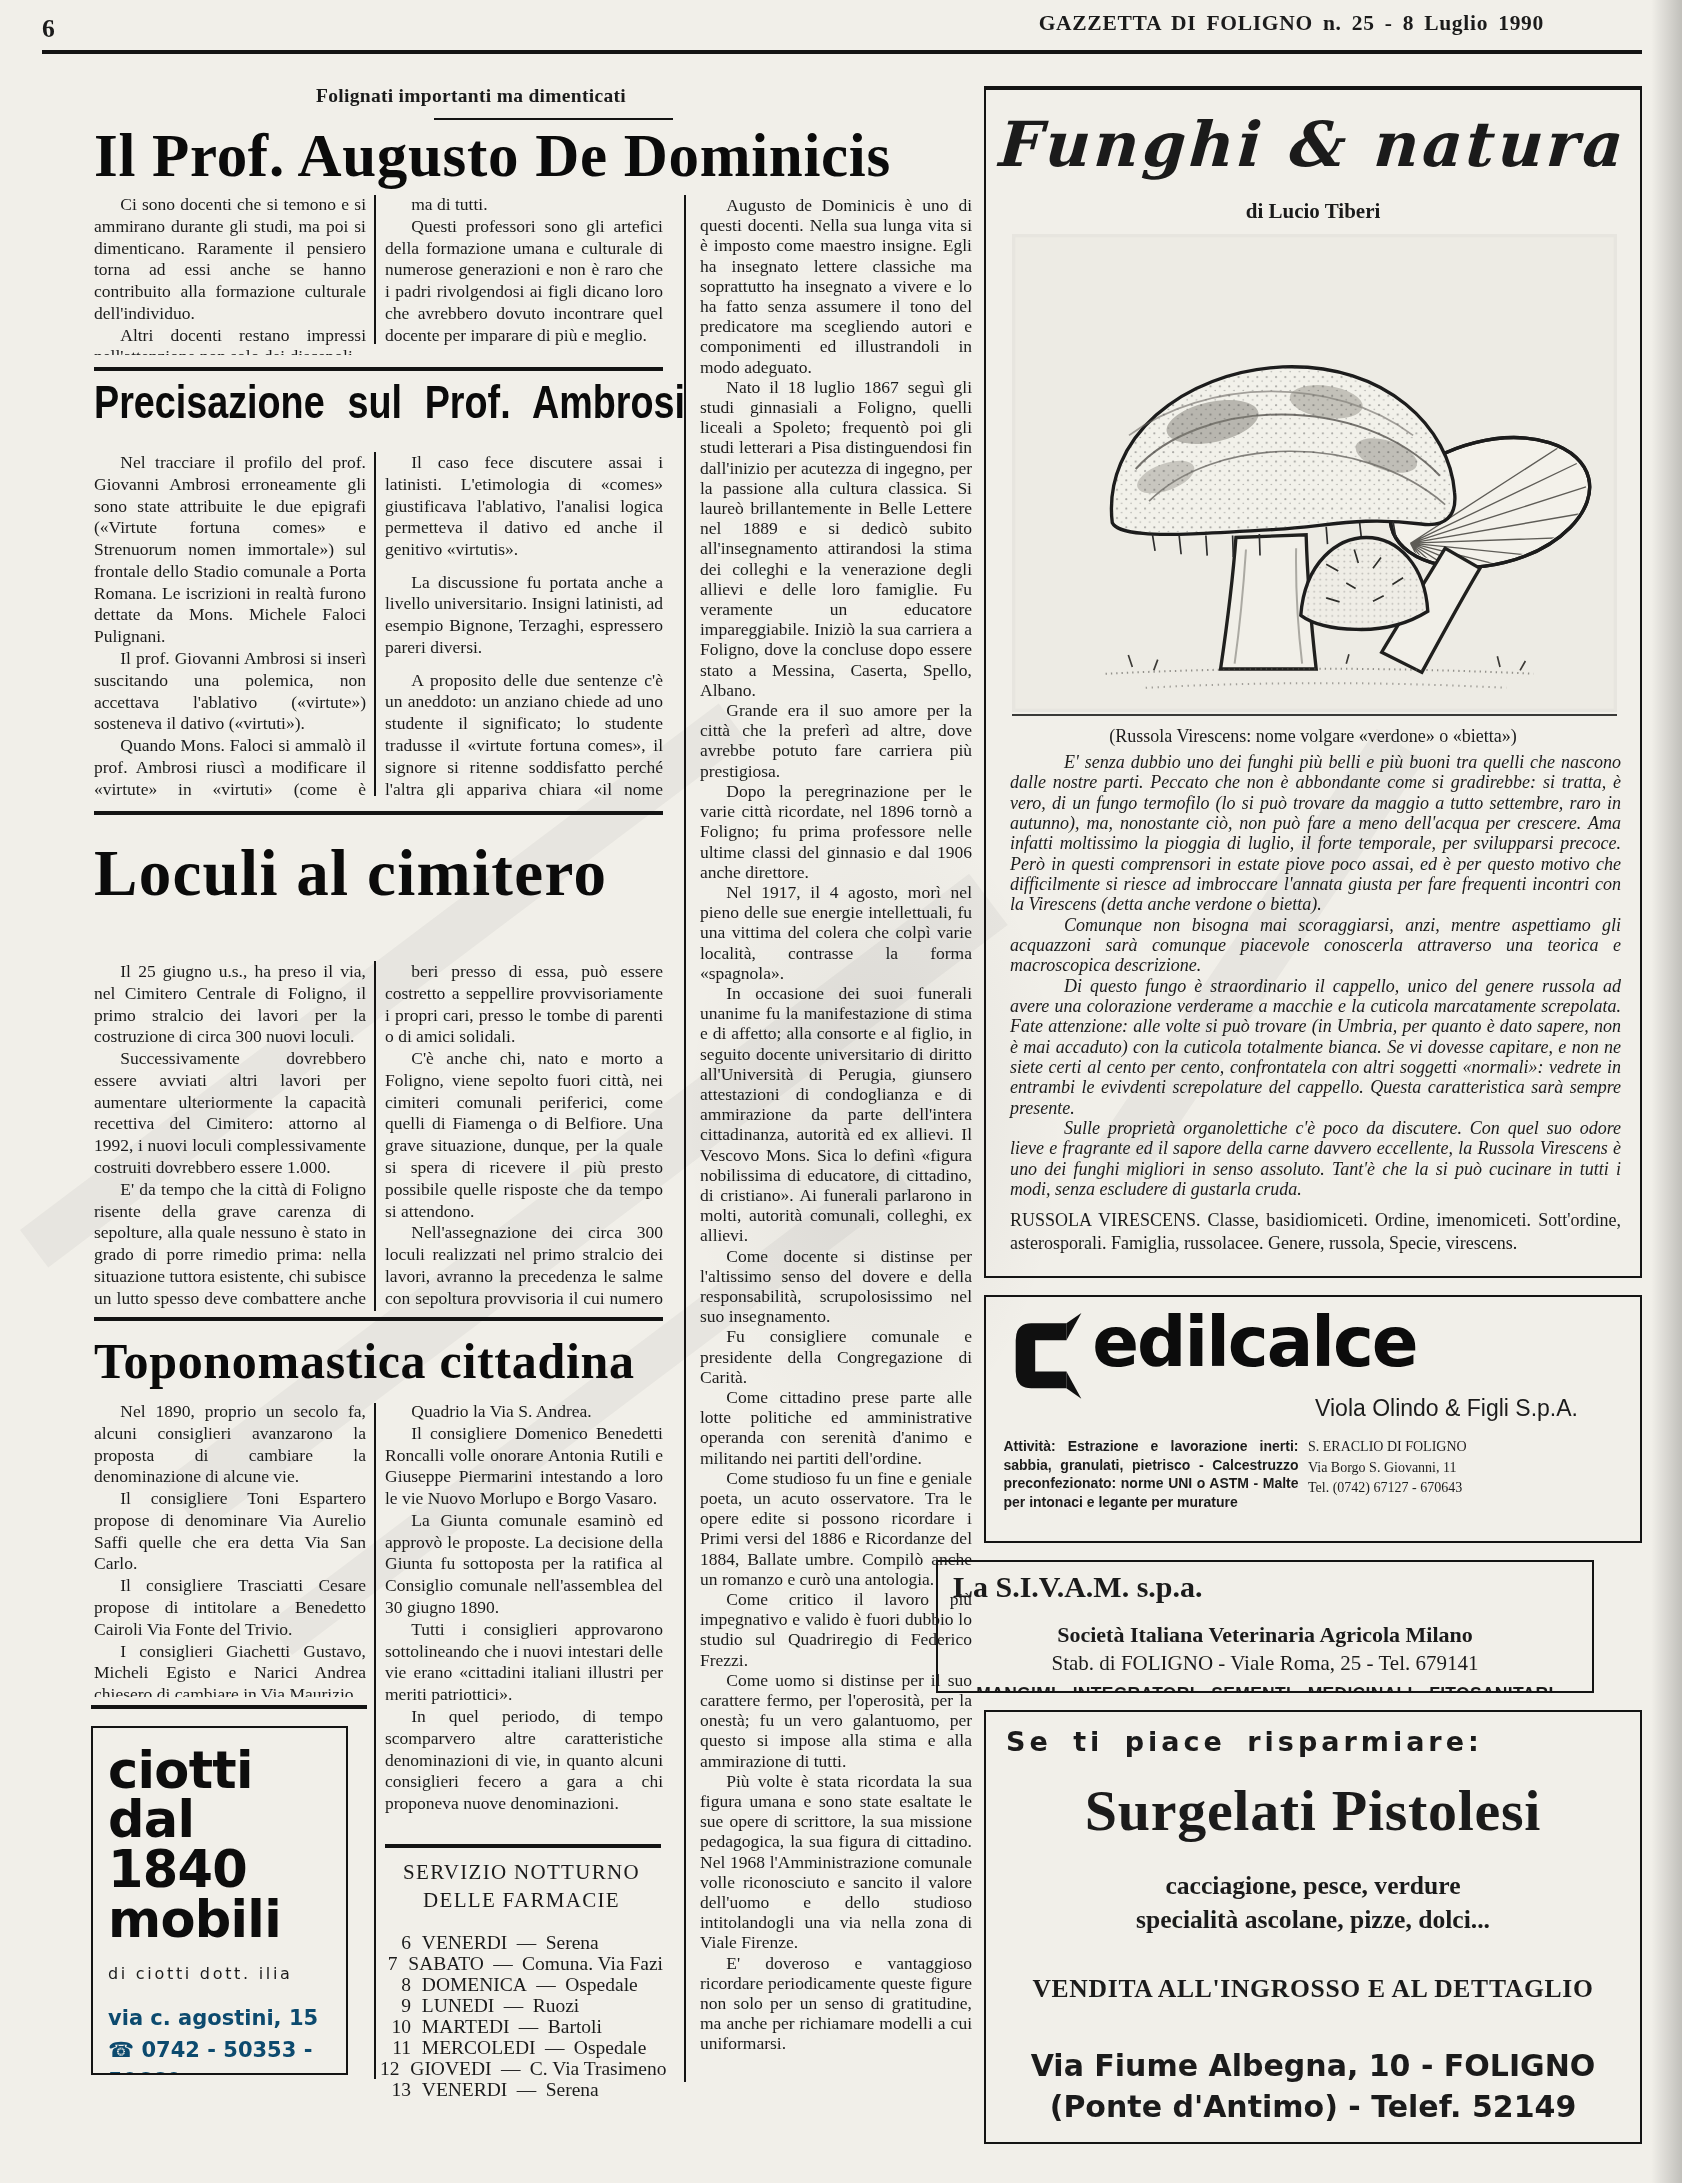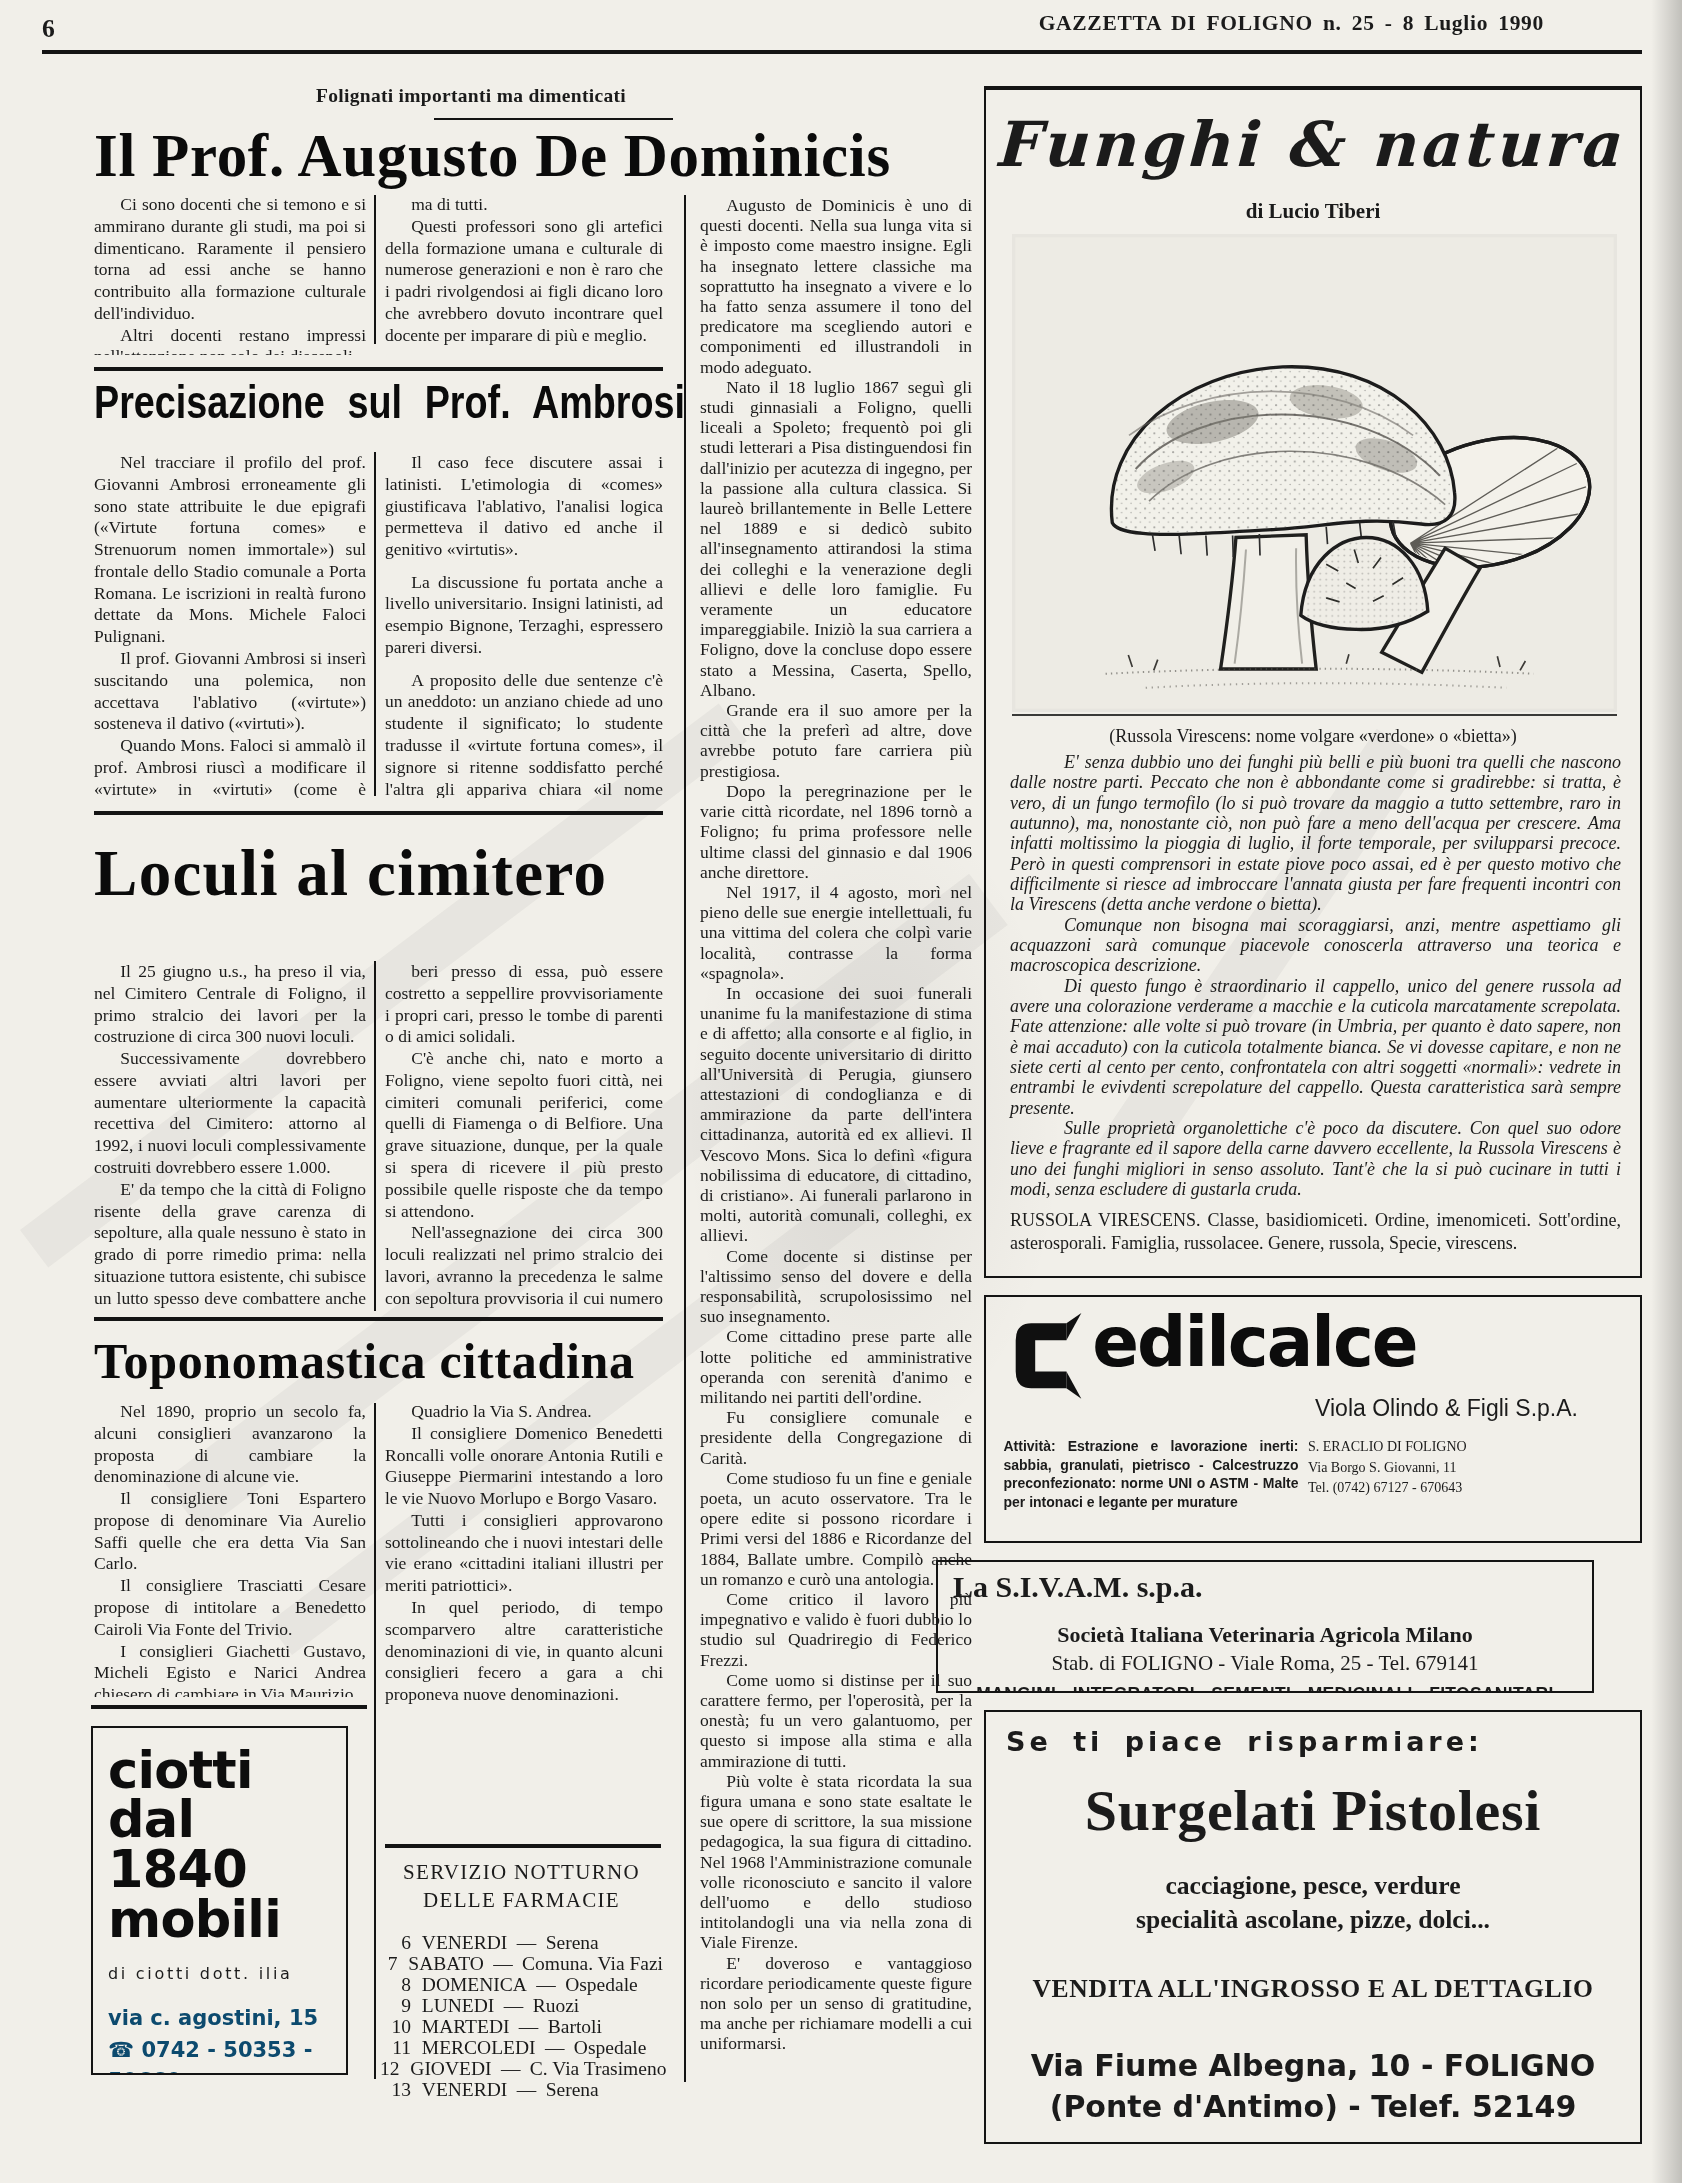--- a/index.html
+++ b/index.html
@@ -128,22 +128,22 @@
     <p>Questi professori sono gli artefici della formazione umana e culturale di numerose generazioni e non è raro che i padri rivolgendosi ai figli dicano loro che avrebbero dovuto incontrare quel docente per imparare di più e meglio.</p>
   </div>
 <div class="body-col col3" style="left:700px;top:195px;width:272px;height:1887px">
     <p>Augusto de Dominicis è uno di questi docenti. Nella sua lunga vita si è imposto come maestro insigne. Egli ha insegnato lettere classiche ma soprattutto ha insegnato a vivere e lo ha fatto senza assumere il tono del predicatore ma scegliendo autori e componimenti ed illustrandoli in modo adeguato.</p>
     <p>Nato il 18 luglio 1867 seguì gli studi ginnasiali a Foligno, quelli liceali a Spoleto; frequentò poi gli studi letterari a Pisa distinguendosi fin dall'inizio per acutezza di ingegno, per la passione alla cultura classica. Si laureò brillantemente in Belle Lettere nel 1889 e si dedicò subito all'insegnamento attirandosi la stima dei colleghi e la venerazione degli allievi e delle loro famiglie. Fu veramente un educatore impareggiabile. Iniziò la sua carriera a Foligno, dove la concluse dopo essere stato a Messina, Caserta, Spello, Albano.</p>
     <p>Grande era il suo amore per la città che la preferì ad altre, dove avrebbe potuto fare carriera più prestigiosa.</p>
     <p>Dopo la peregrinazione per le varie città ricordate, nel 1896 tornò a Foligno; fu prima professore nelle ultime classi del ginnasio e dal 1906 anche direttore.</p>
     <p>Nel 1917, il 4 agosto, morì nel pieno delle sue energie intellettuali, fu una vittima del colera che colpì varie località, contrasse la forma «spagnola».</p>
     <p>In occasione dei suoi funerali unanime fu la manifestazione di stima e di affetto; alla consorte e al figlio, in seguito docente universitario di diritto all'Università di Perugia, giunsero attestazioni di condoglianza e di ammirazione da parte dell'intera cittadinanza, autorità ed ex allievi. Il Vescovo Mons. Sica lo definì «figura nobilissima di educatore, di cittadino, di cristiano». Ai funerali parlarono in molti, autorità comunali, colleghi, ex allievi.</p>
     <p>Come docente si distinse per l'altissimo senso del dovere e della responsabilità, scrupolosissimo nel suo insegnamento.</p>
+    <p>Fu consigliere comunale e presidente della Congregazione di Carità.</p>
     <p>Come cittadino prese parte alle lotte politiche ed amministrative operanda con serenità d'animo e militando nei partiti dell'ordine.</p>
-    <p>Fu consigliere comunale e presidente della Congregazione di Carità.</p>
     <p>Come studioso fu un fine e geniale poeta, un acuto osservatore. Tra le opere edite si possono ricordare i Primi versi del 1886 e Ricordanze del 1884, Ballate umbre. Compilò anche un romanzo e curò una antologia.</p>
     <p>Come critico il lavoro più impegnativo e valido è fuori dubbio lo studio sul Quadriregio di Federico Frezzi.</p>
     <p>Come uomo si distinse per il suo carattere fermo, per l'operosità, per la onestà; fu un vero galantuomo, per questo si impose alla stima e alla ammirazione di tutti.</p>
     <p>Più volte è stata ricordata la sua figura umana e sono state esaltate le sue opere di scrittore, la sua missione pedagogica, la sua figura di cittadino. Nel 1968 l'Amministrazione comunale volle riconosciuto e sancito il valore dell'uomo e dello studioso intitolandogli una via nella zona di Viale Firenze.</p>
     <p>E' doveroso e vantaggioso ricordare periodicamente queste figure non solo per un senso di gratitudine, ma anche per richiamare modelli a cui uniformarsi.</p>
   </div>
 
 <div class="rule" style="left:374px;top:195px;width:2px;height:149px"></div>
 <div class="rule" style="left:374px;top:452px;width:2px;height:344px"></div>
 <div class="rule" style="left:374px;top:961px;width:2px;height:350px"></div>
@@ -180,20 +180,21 @@
 <div class="head-serif head-topon">Toponomastica cittadina</div>
 <div class="body-col" style="left:94px;top:1401px;width:272px;height:296px">
     <p>Nel 1890, proprio un secolo fa, alcuni consiglieri avanzarono la proposta di cambiare la denominazione di alcune vie.</p>
     <p>Il consigliere Toni Espartero propose di denominare Via Aurelio Saffi quelle che era detta Via San Carlo.</p>
     <p>Il consigliere Trasciatti Cesare propose di intitolare a Benedetto Cairoli Via Fonte del Trivio.</p>
     <p>I consiglieri Giachetti Gustavo, Micheli Egisto e Narici Andrea chiesero di cambiare in Via Maurizio</p>
   </div>
 <div class="body-col" style="left:385px;top:1401px;width:278px;height:431px">
     <p>Quadrio la Via S. Andrea.</p>
     <p>Il consigliere Domenico Benedetti Roncalli volle onorare Antonia Rutili e Giuseppe Piermarini intestando a loro le vie Nuovo Morlupo e Borgo Vasaro.</p>
+    <p>La Giunta comunale esaminò ed approvò le proposte. La decisione della Giunta fu sottoposta per la ratifica al Consiglio comunale nell'assemblea del 30 giugno 1890.</p>
     <p>Tutti i consiglieri approvarono sottolineando che i nuovi intestari delle vie erano «cittadini italiani illustri per meriti patriottici».</p>
     <p>In quel periodo, di tempo scomparvero altre caratteristiche denominazioni di vie, in quanto alcuni consiglieri fecero a gara a chi proponeva nuove denominazioni.</p>
   </div>
 
 <div class="rule" style="left:91px;top:1705px;width:276px;height:4px"></div>
 <div class="ciotti">
   <div class="logo">
     <div>ciotti</div>
     <div>dal 1840</div>
     <div>mobili</div>

